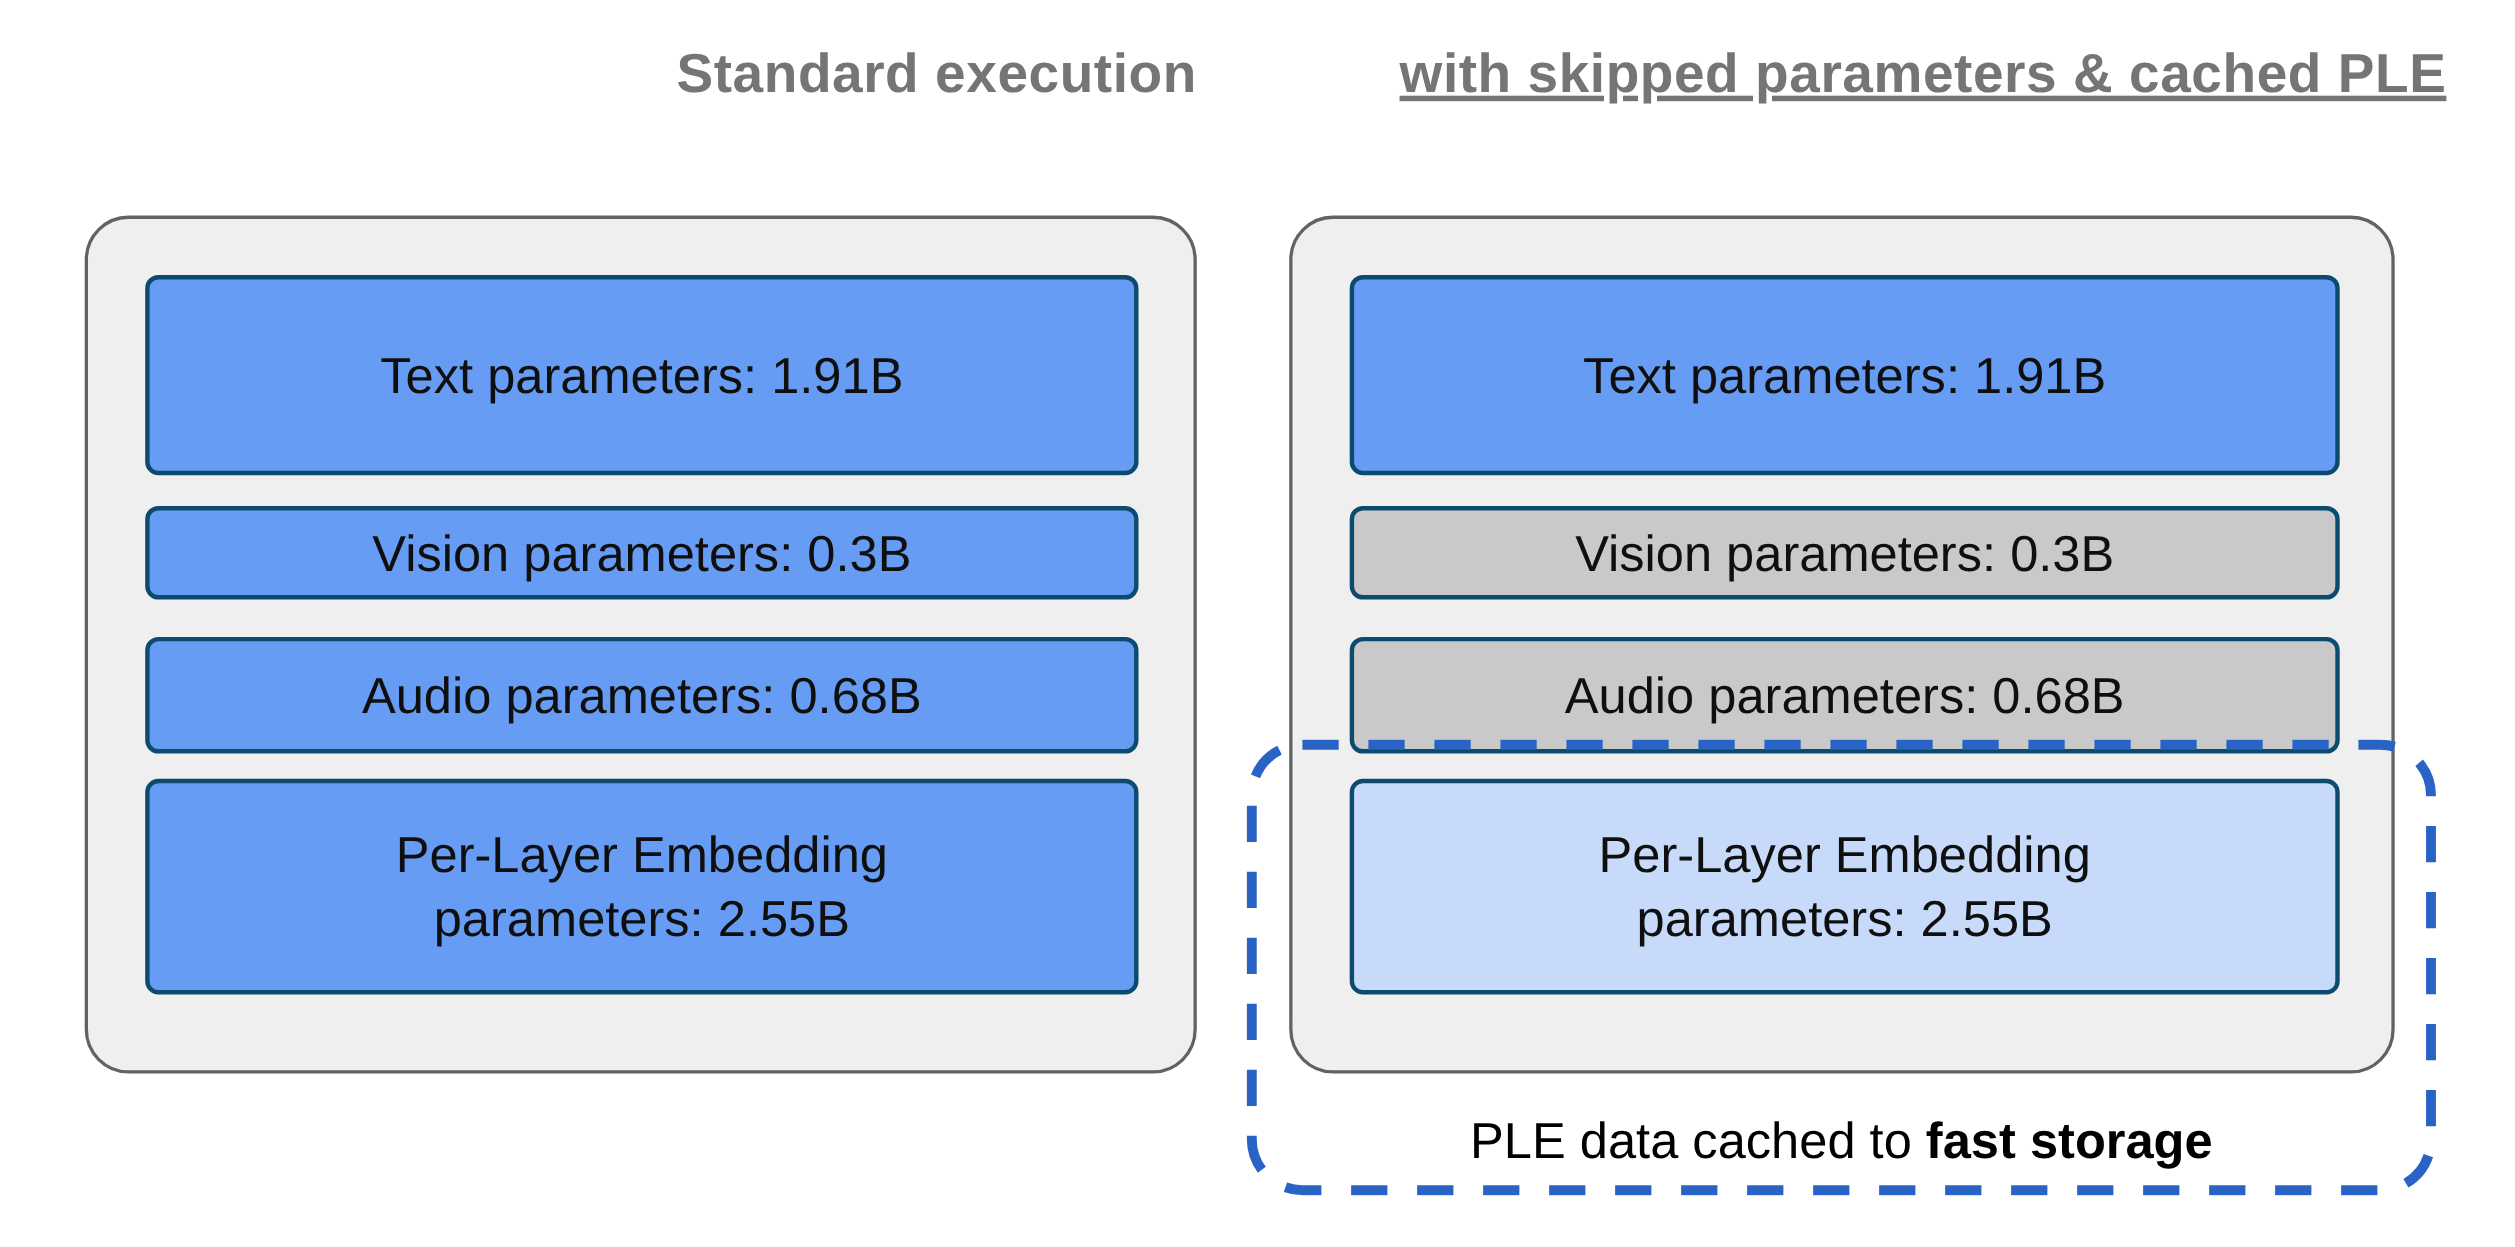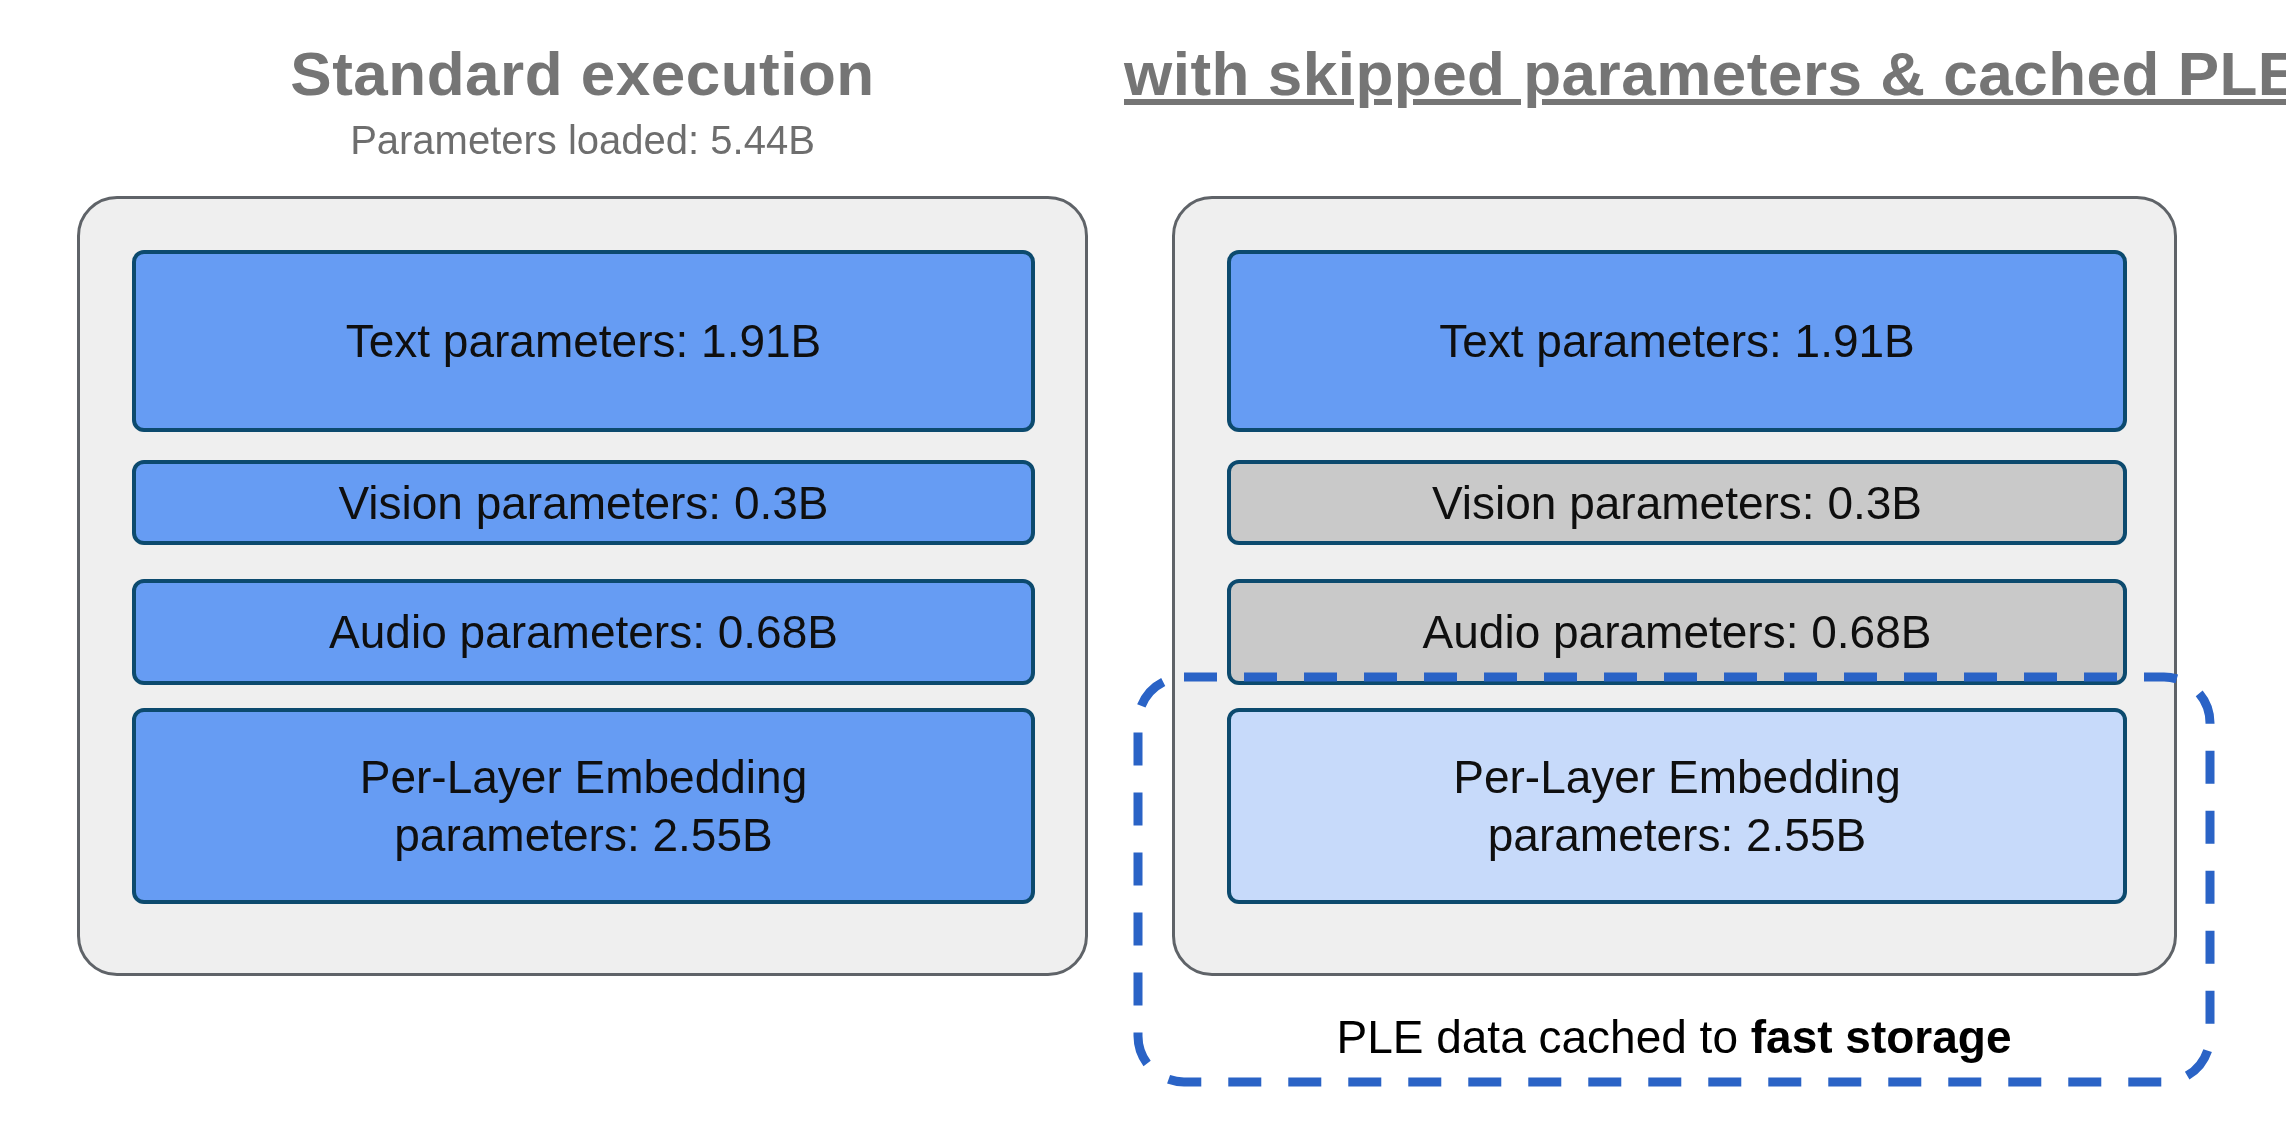--- a/index.html
+++ b/index.html
@@ -7,22 +7,22 @@
     position: relative;
     width: 2286px;
     height: 1134px;
     background: #ffffff;
     font-family: "Liberation Sans", sans-serif;
     overflow: hidden;
   }
   .panel-title {
     position: absolute;
     top: 38px;
-    text-align: center;
-    font-size: 62px;
+    text-align: right;
+    font-size: 50px;
     font-weight: 700;
     color: #757575;
     letter-spacing: 0.5px;
     white-space: nowrap;
   }
   .panel-subtitle {
     position: absolute;
     top: 118px;
     text-align: center;
     font-size: 40px;
@@ -87,23 +87,20 @@
   }
   .cache-caption .caption-bold { font-weight: 700; }
 </style>
 </head>
 <body>
 
 <div class="canvas">
 
   <div class="panel-title" style="left:77px; width:1011px;">Standard execution</div>
 
-  <div class="panel-subtitle" style="left:77px; width:1011px;">
-    <span>Parameters loaded: </span><span>5.44B</span>
-  </div>
 
   <div class="container-box" style="left:77px; width:1011px;">
     <div class="param-box blue left-boxes row-text">
       <span>Text parameters: 1.91B</span>
     </div>
     <div class="param-box blue left-boxes row-vision">
       <span>Vision parameters: 0.3B</span>
     </div>
     <div class="param-box blue left-boxes row-audio">
       <span>Audio parameters: 0.68B</span>

